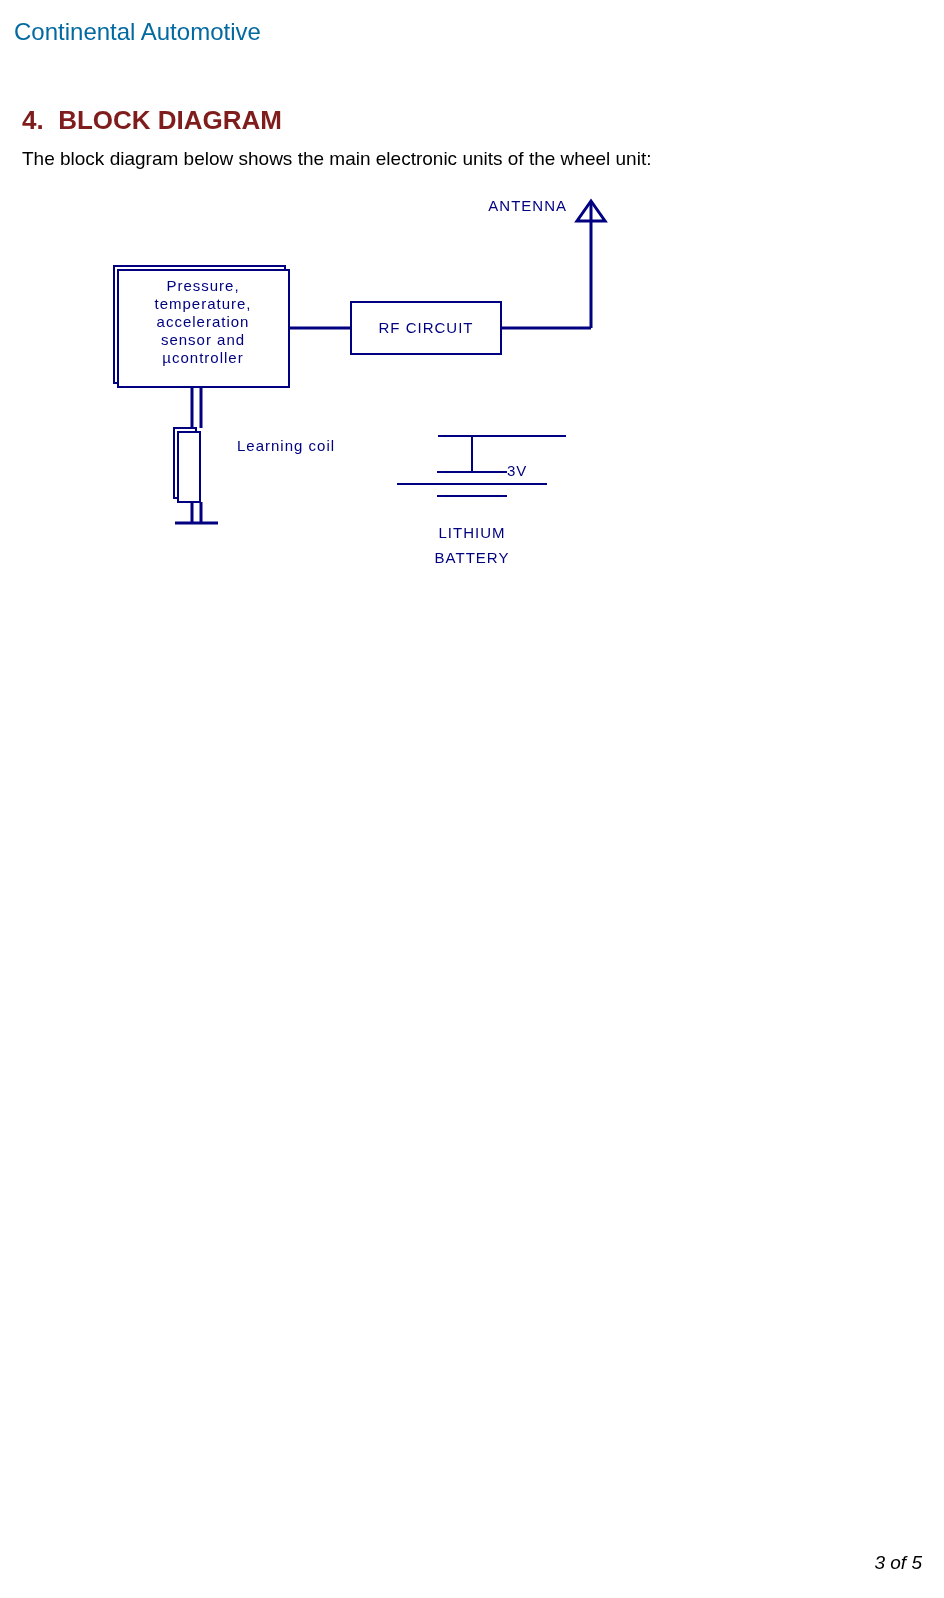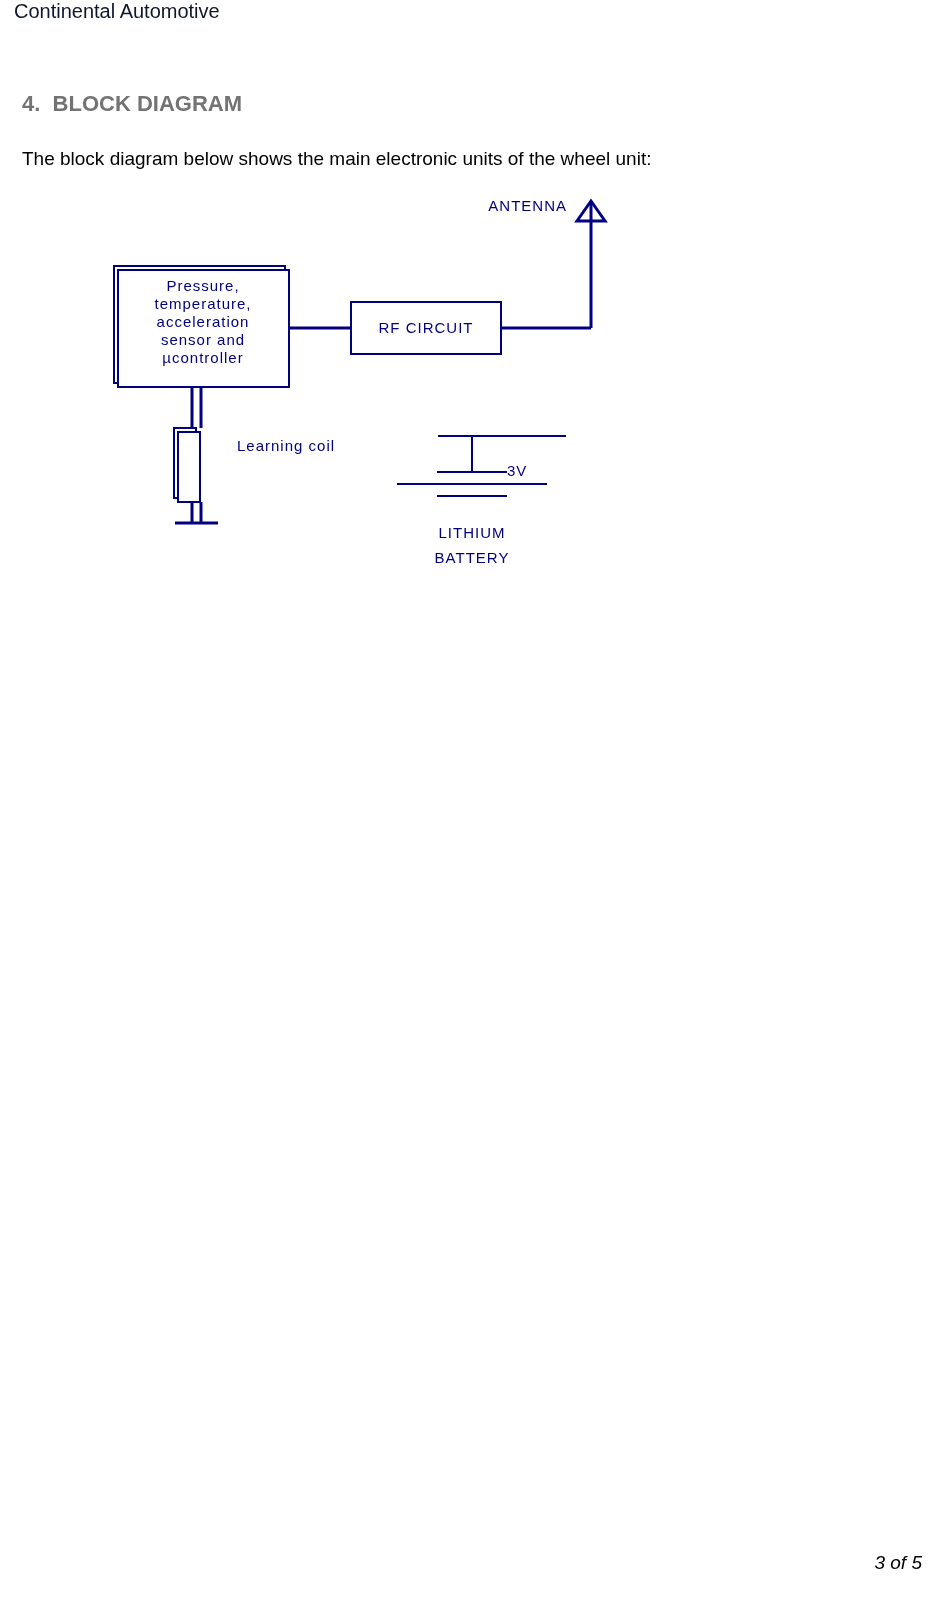--- a/index.html
+++ b/index.html
@@ -6,32 +6,32 @@
       font-family: Arial, Helvetica, sans-serif;
       margin: 0;
       padding: 0;
       width: 944px;
       height: 1598px;
       position: relative;
       background: #fff;
     }
     .page-header {
       position: absolute;
-      top: 0;
+      top: 18px;
       left: 14px;
-      font-size: 20px;
-      color: #0f172a;
+      font-size: 24px;
+      color: #0369a1;
     }
     .section-title {
       position: absolute;
-      top: 91px;
+      top: 105px;
       left: 22px;
-      font-size: 22px;
+      font-size: 26px;
       font-weight: bold;
-      color: #737373;
+      color: #7f1d1d;
     }
     .intro-text {
       position: absolute;
       top: 148px;
       left: 22px;
       font-size: 19px;
       color: #000;
     }
     .page-footer {
       position: absolute;

